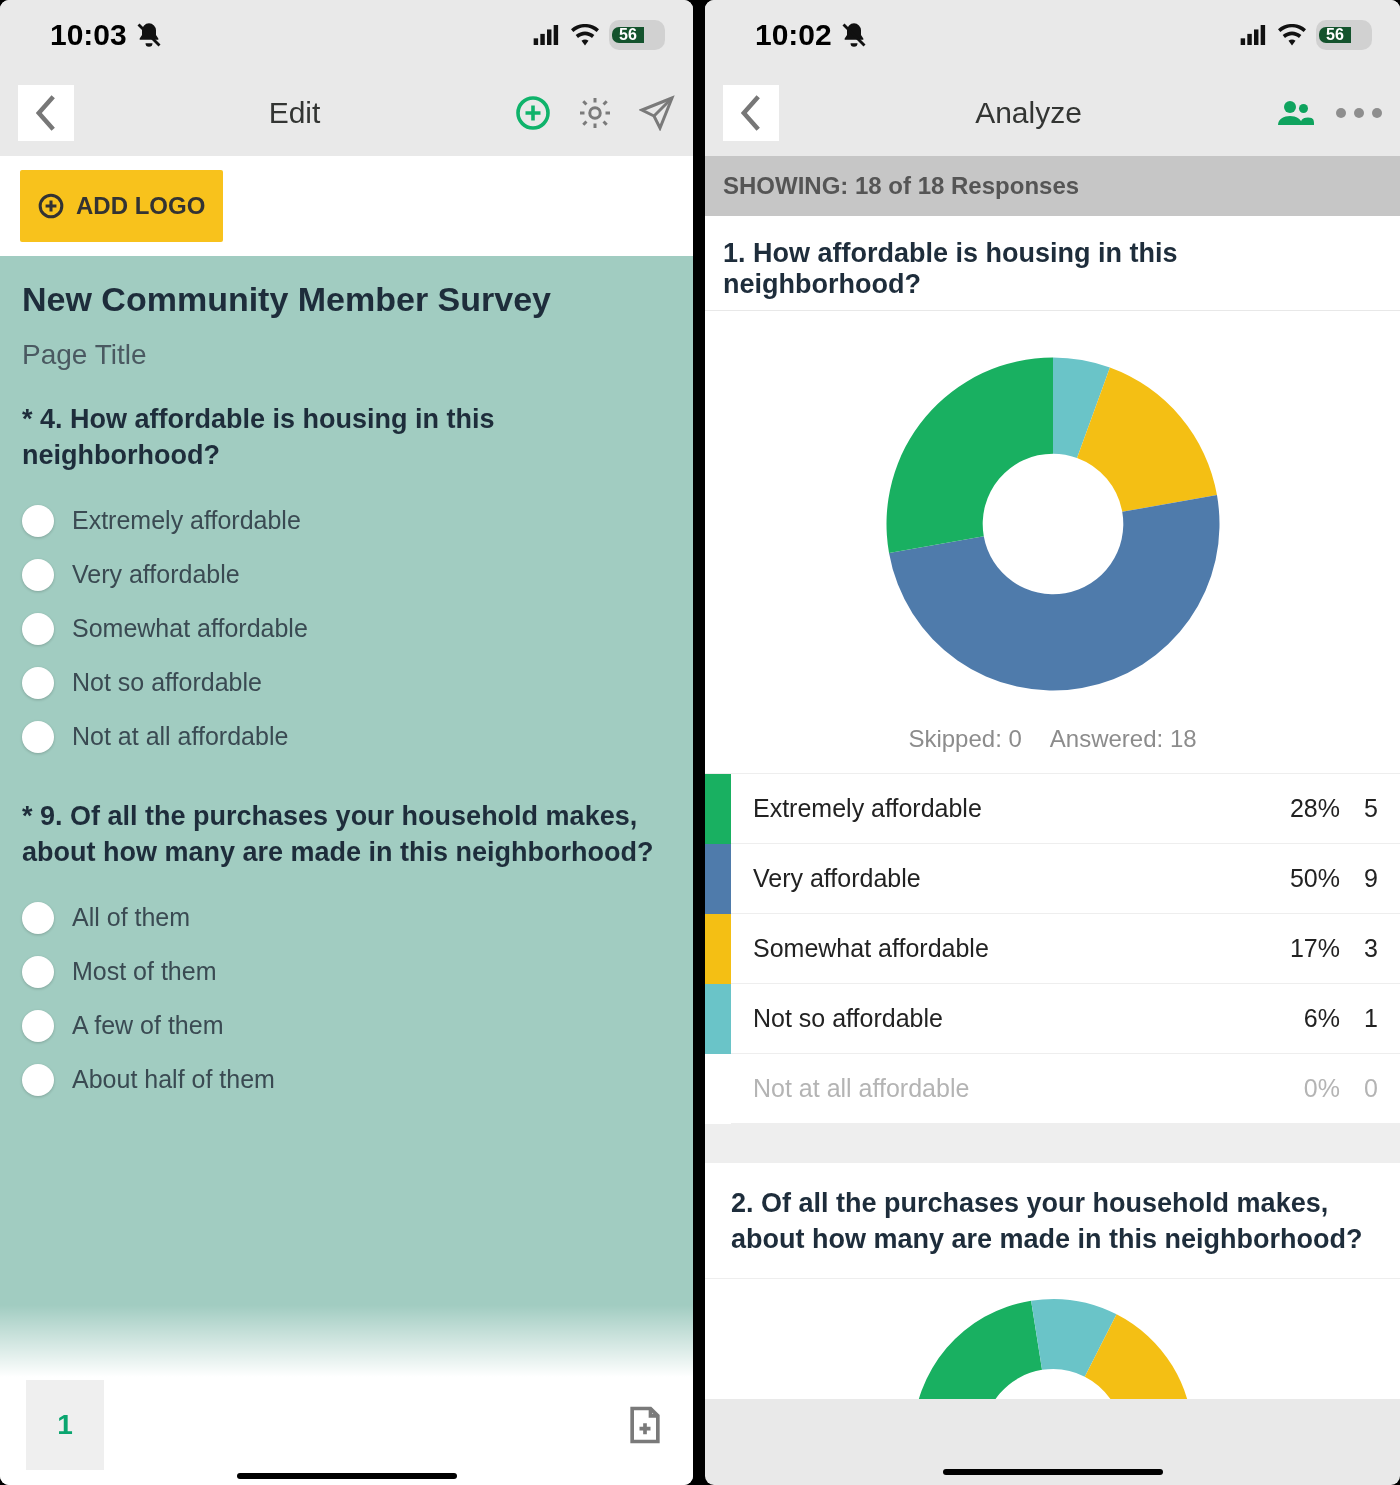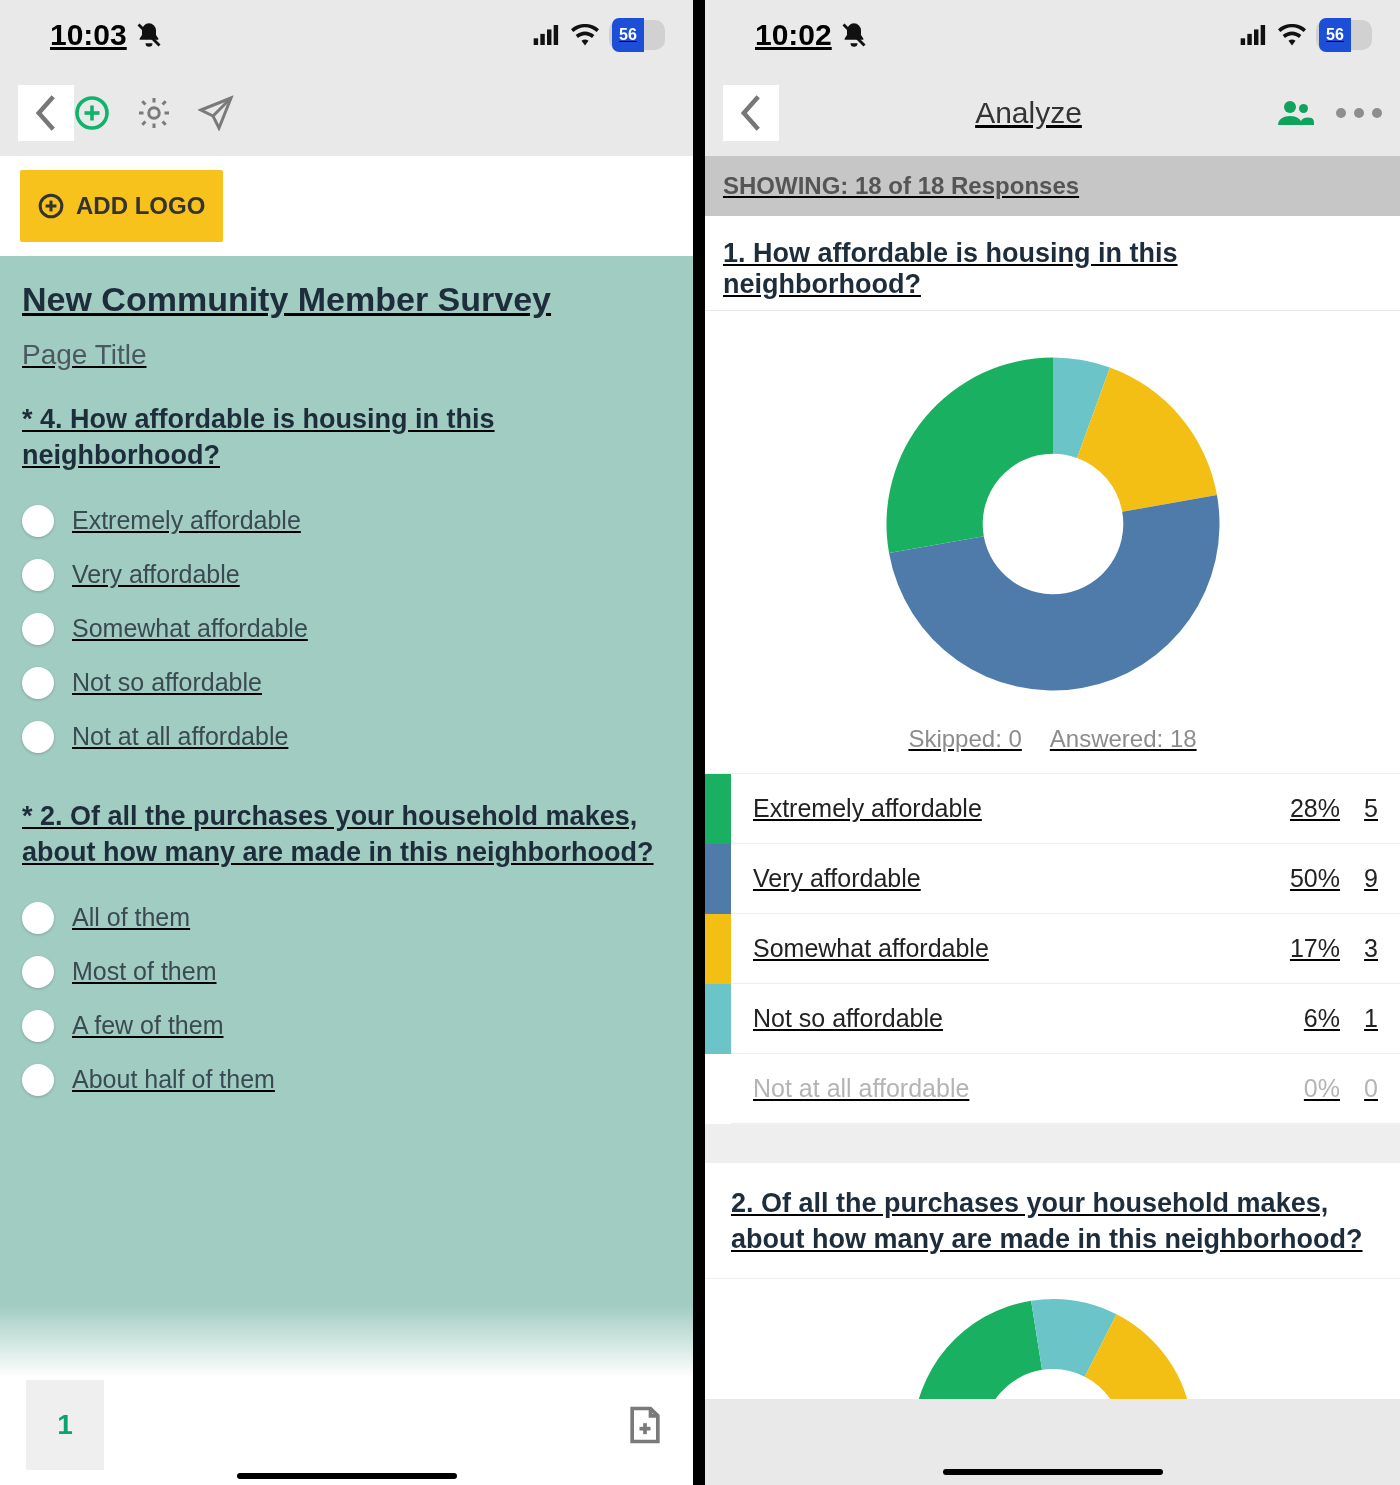--- a/index.html
+++ b/index.html
@@ -1,30 +1,30 @@
 <!DOCTYPE html>
 <html><head>
 <meta charset="utf-8">
 <style>
   * { box-sizing: border-box; margin: 0; padding: 0; }
   html, body { width: 1400px; height: 1485px; font-family: -apple-system, Helvetica, Arial, sans-serif; background:#000; }
   .wrap { display:flex; width:1400px; height:1485px; background:#000; gap:12px;}
-  .phone { background:#e9e9e9; position:relative; overflow:hidden; border-radius:0;text-decoration:underline;}
+  .phone { background:#e9e9e9; position:relative; overflow:hidden; border-radius:9px;}
   .phone.left { width:693px; height:1485px;}
   .phone.right { width:695px; height:1485px;}
 
   
   .status { height:70px; display:flex; align-items:center; justify-content:space-between; padding:0 28px 0 50px; background:#e9e9e9;}
   .status .time { font-size:30px; font-weight:700; color:#000; display:flex; align-items:center; gap:8px;}
   .status .icons { display:flex; align-items:center; gap:10px;}
   .bell-slash { width:28px; height:28px; color:#111;}
   .sig { width:28px; height:20px;}
   .wifi { width:28px; height:22px;}
   .batt { display:flex; align-items:center; background:#d1d1d1; border-radius:10px; padding:2px 3px; height:30px; width:56px; position:relative;}
-  .batt .fill { background:#1d4ed8; border-radius:7px 0 0 7px; height:34px; width:32px; display:flex; align-items:center; justify-content:center; color:#fff; font-size:16px; font-weight:700;}
+  .batt .fill { background:#14532d; border-radius:7px 0 0 7px; height:16px; width:32px; display:flex; align-items:center; justify-content:center; color:#fff; font-size:16px; font-weight:700;}
   
   
   .hdr { height:86px; display:flex; align-items:center; padding:0 18px; background:#e9e9e9;}
   .back { width:56px; height:56px; background:#fff; display:flex; align-items:center; justify-content:center;}
   .back svg { width:22px; height:36px; }
   .hdr .title { flex:1; text-align:center; font-size:30px; color:#333533; }
   .hdr .actions { display:flex; gap:26px; align-items:center; }
   .ico { width:36px; height:36px; display:flex; align-items:center; justify-content:center;}
 
   
@@ -99,20 +99,21 @@
           </div>
       </div>
     </div>
 
     <div class="hdr">
       <div class="back">
         <svg viewBox="0 0 12 20" fill="none" stroke="#777" stroke-width="2.5">
             <polyline points="10,1 2,10 10,19"></polyline>
           </svg>
       </div>
+      <div class="title">Edit</div>
       <div class="actions">
         <span class="ico">
             <svg viewBox="0 0 24 24" fill="none" stroke="#0fb36b" stroke-width="2.4">
               <circle cx="12" cy="12" r="10"></circle>
               <line x1="12" y1="7" x2="12" y2="17"></line>
               <line x1="7" y1="12" x2="17" y2="12"></line>
             </svg>
           </span>
         <span class="ico">
             <svg viewBox="0 0 24 24" fill="none" stroke="#7a7a7a" stroke-width="2">
@@ -162,21 +163,21 @@
             <div class="radio"></div>
             <div class="opt-label">Not so affordable</div>
           </div>
         <div class="opt">
             <div class="radio"></div>
             <div class="opt-label">Not at all affordable</div>
           </div>
       </div>
 
       <div class="q">
-        <div class="q-title">* 2. Of all the purchases your household makes, about how many are made in this neighborhood?</div>
+        <div class="q-title">* 9. Of all the purchases your household makes, about how many are made in this neighborhood?</div>
         <div class="opt">
             <div class="radio"></div>
             <div class="opt-label">All of them</div>
           </div>
         <div class="opt">
             <div class="radio"></div>
             <div class="opt-label">Most of them</div>
           </div>
         <div class="opt">
             <div class="radio"></div>

